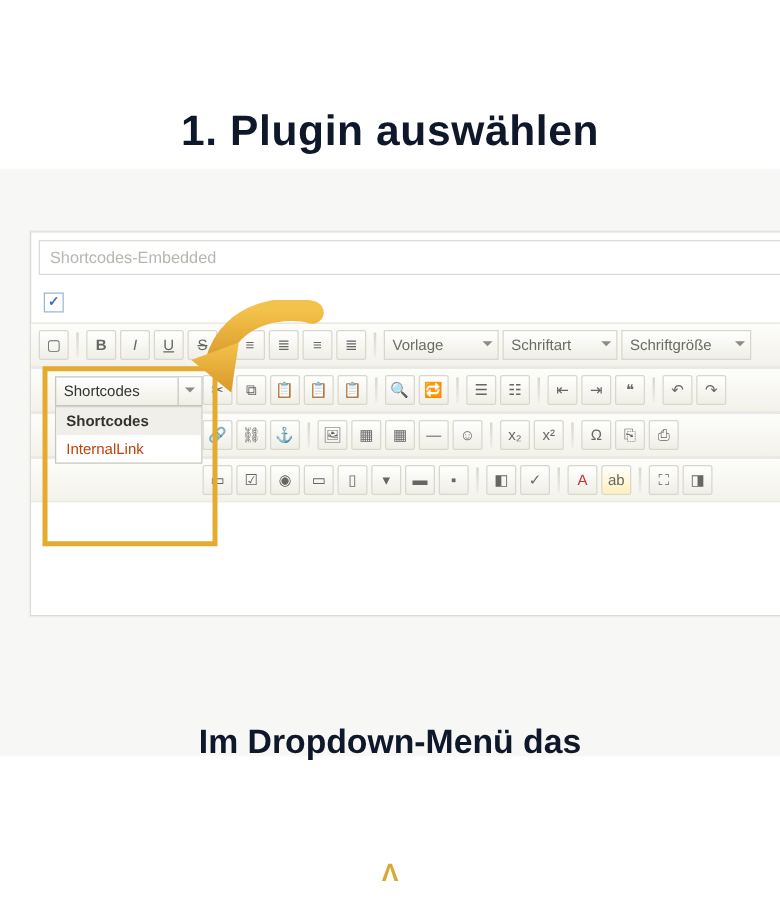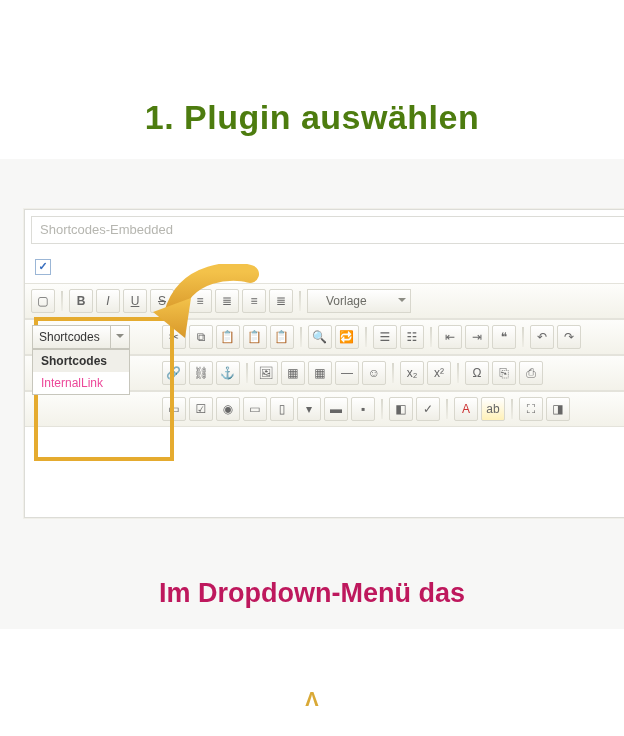--- a/index.html
+++ b/index.html
@@ -1,40 +1,40 @@
 <!DOCTYPE html>
 <html><head>
 <meta charset="utf-8">
 <style>
   html,body{margin:0;padding:0;width:624px;height:736px;font-family:Arial,Helvetica,sans-serif;background:#fff;overflow:hidden}
   .top-band{height:80px;background:#fff}
-  .title{color:#4d7c0f;font-weight:800;font-size:34px;text-align:center;margin:12px;padding:6px 0 10px;letter-spacing:.5px}
+  .title{color:#0f172a;font-weight:800;font-size:34px;text-align:center;margin:0;padding:6px 0 10px;letter-spacing:.5px}
   .shot-zone{background:#f7f7f6;padding:50px 0 0 0;height:420px;position:relative}
   .editor{background:#fff;margin:0 0 0 24px;width:620px;border:1px solid #dcdcd7;box-shadow:0 0 0 1px #f0efe9}
   .path-field{border:1px solid #dcdcd7;height:26px;margin:6px 6px 12px 6px;padding:0 8px;color:#b6b6b0;font-size:13px;line-height:26px;background:#fff}
   .chk{width:14px;height:14px;border:1px solid #9bb6d6;display:inline-flex;align-items:center;justify-content:center;margin:0 0 8px 10px;color:#3a6fbf;font-size:11px;font-weight:bold;background:#fff}
   .toolbar{border-top:1px solid #e4e3db;border-bottom:1px solid #e4e3db;padding:4px 6px;background:linear-gradient(#fdfdfb,#f3f2ea)}
   .row{display:flex;align-items:center;gap:3px;flex-wrap:nowrap;height:26px}
   .sep{width:2px;height:20px;background:linear-gradient(#d8d7cd,#efeee6);margin:0 3px}
   .btn{width:22px;height:22px;border:1px solid #d8d7cd;border-radius:2px;background:linear-gradient(#ffffff,#efeee6);display:inline-flex;align-items:center;justify-content:center;font-size:12px;color:#666}
-  .sel{height:22px;border:1px solid #d8d7cd;background:linear-gradient(#ffffff,#efeee6);display:inline-flex;align-items:center;padding:0 18px 0 18px;font-size:12px;color:#6c6c66;position:relative}
+  .sel{height:22px;border:1px solid #d8d7cd;background:linear-gradient(#ffffff,#efeee6);display:inline-flex;align-items:center;padding:0 18px 0 6px;font-size:12px;color:#6c6c66;position:relative}
   .sel::after{content:"";position:absolute;right:4px;top:8px;border:4px solid transparent;border-top-color:#8c8c84}
   .b{font-weight:bold}.i{font-style:italic}.u{text-decoration:underline}.s{text-decoration:line-through}
   
   .hl{position:absolute;left:34px;top:158px;width:132px;height:136px;border:4px solid #e5ab2f;pointer-events:none}
-  .dd-wrap{position:absolute;left:32px;top:166px;width:98px}
+  .dd-wrap{position:absolute;left:44px;top:166px;width:118px}
   .dd-sel{height:22px;border:1px solid #c7c6bc;background:linear-gradient(#ffffff,#efeee6);display:flex;align-items:center;padding:0 6px;font-size:12px;color:#333;position:relative}
   .dd-sel .arr{position:absolute;right:0;top:0;width:18px;height:22px;border-left:1px solid #c7c6bc;background:linear-gradient(#fff,#efeee6)}
   .dd-sel .arr::after{content:"";position:absolute;right:5px;top:8px;border:4px solid transparent;border-top-color:#8c8c84}
   .dd-list{border:1px solid #c7c6bc;background:#fff}
   .dd-item{height:22px;line-height:22px;padding:0 8px;font-size:12px;color:#333}
   .dd-item.bold{font-weight:bold;background:#f0efe9}
-  .dd-item.muted{color:#ec4899}
+  .dd-item.muted{color:#c2410c}
   
-  .caption{position:absolute;left:0;width:624px;top:575px;text-align:center;font-weight:800;color:#be185d;font-size:27px;line-height:1.35}
+  .caption{position:absolute;left:0;width:624px;top:575px;text-align:center;font-weight:800;color:#0f172a;font-size:27px;line-height:1.35}
   .logo{position:absolute;left:0;width:624px;top:688px;text-align:center;color:#d9a936;font-size:20px;font-weight:700}
   
   .arrow{position:absolute;left:145px;top:105px;width:120px;height:100px;pointer-events:none}
 </style>
 </head>
 <body>
 
 <div class="top-band"></div>
 <h1 class="title">1. Plugin auswählen</h1>
 
@@ -52,20 +52,22 @@
         <span class="btn i">I</span>
         <span class="btn u">U</span>
         <span class="btn s">S</span>
         <span class="sep"></span>
         <span class="btn">≡</span>
         <span class="btn">≣</span>
         <span class="btn">≡</span>
         <span class="btn">≣</span>
         <span class="sep"></span>
         <span class="sel" style="width:66px">Vorlage</span>
+        <span class="sel" style="width:66px">Schriftart</span>
+        <span class="sel" style="width:78px">Schriftgröße</span>
       </div>
     </div>
 
     <div class="toolbar">
       <div class="row">
         <span style="width:128px"></span>
         <span class="btn">✂</span>
         <span class="btn">⧉</span>
         <span class="btn">📋</span>
         <span class="btn">📋</span>

